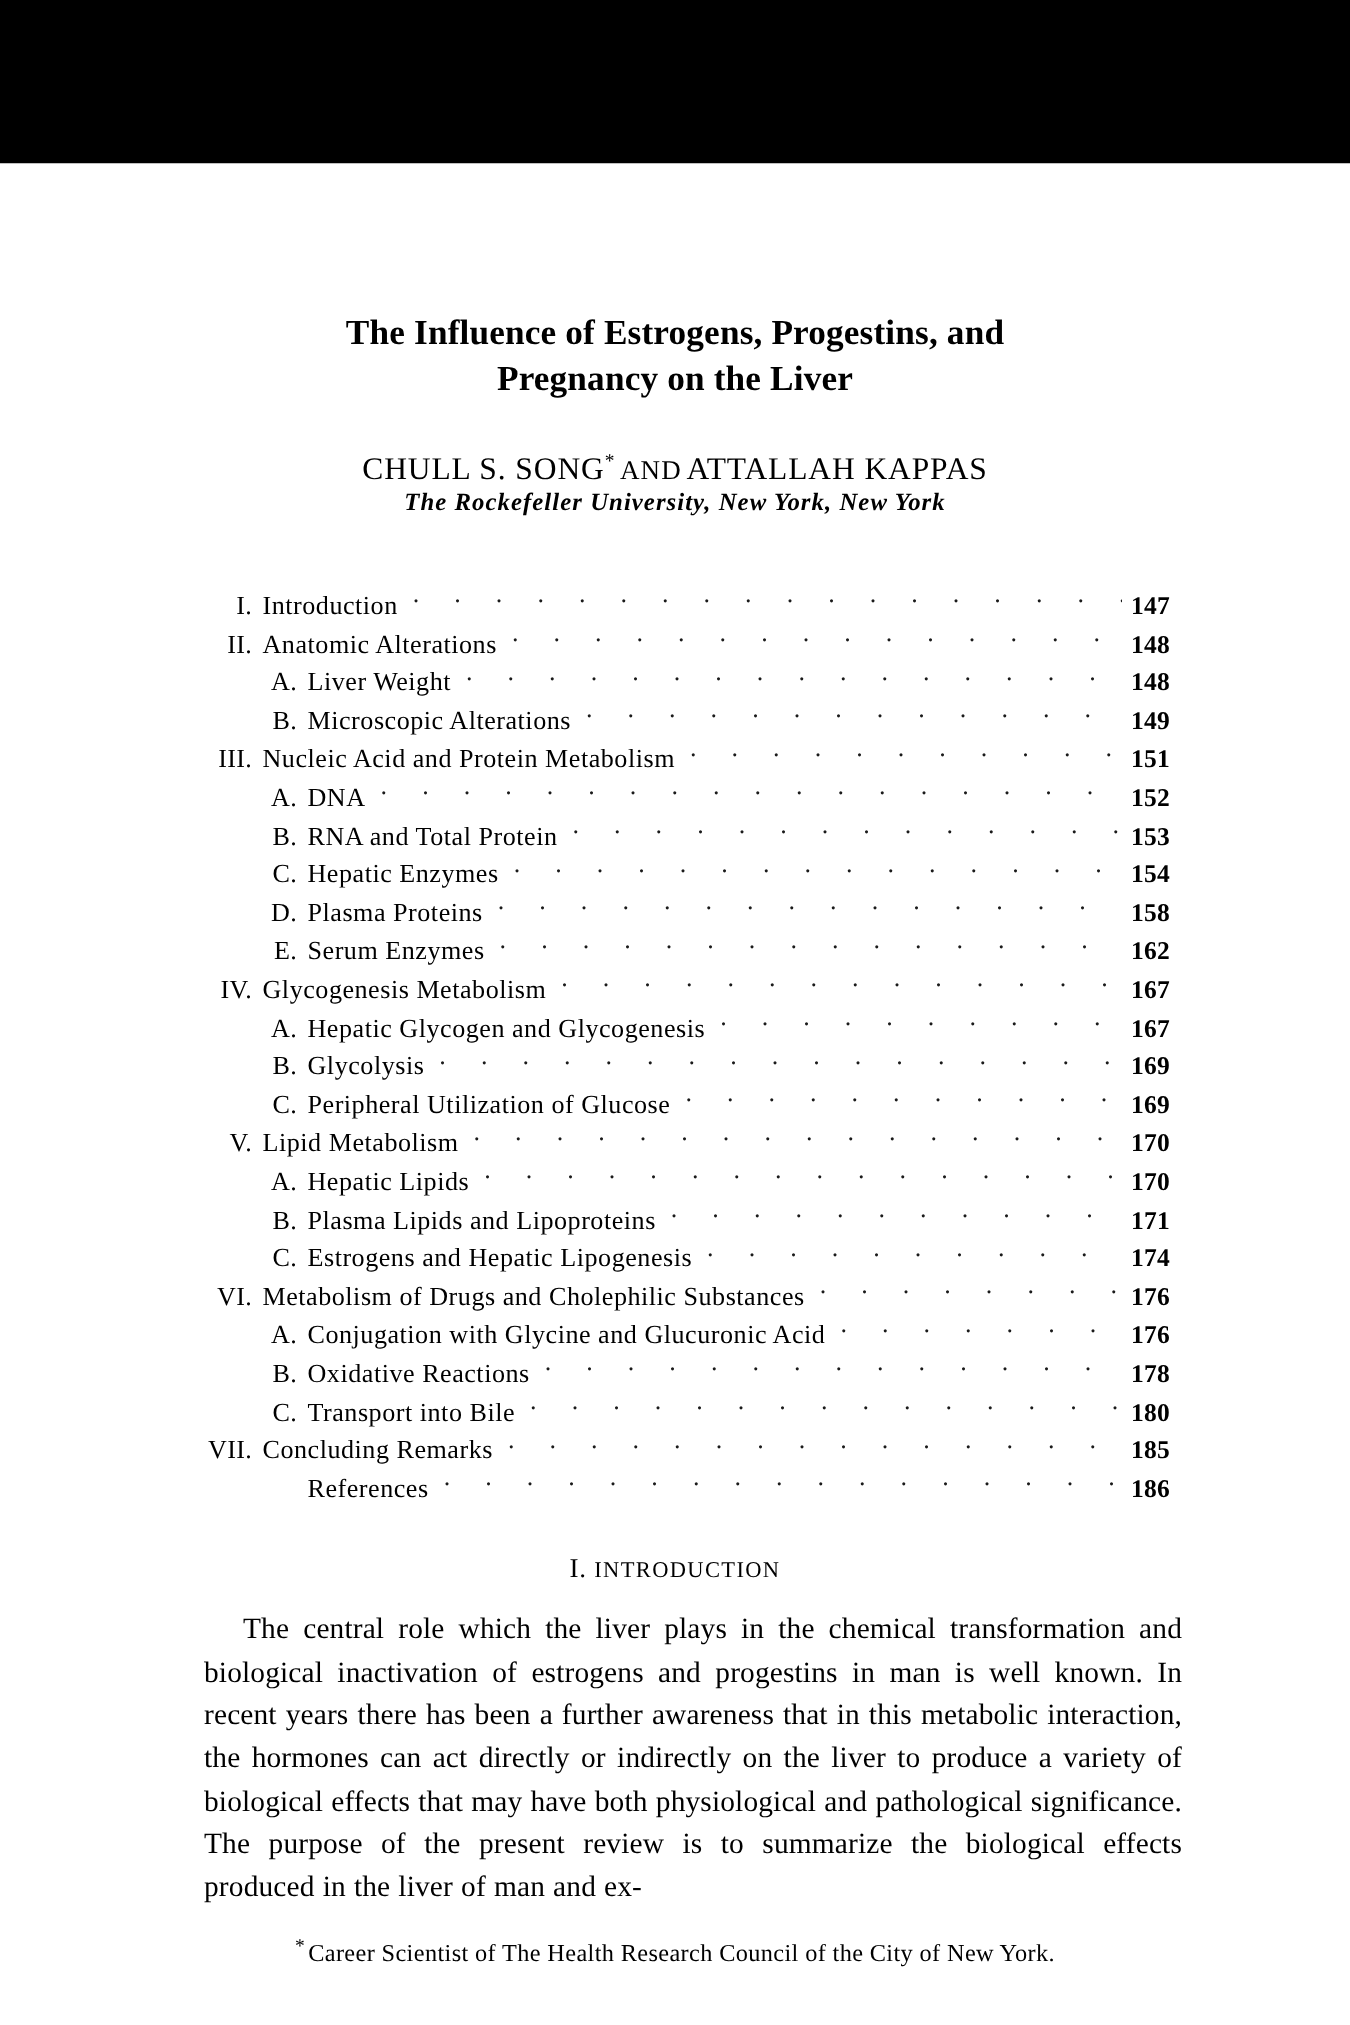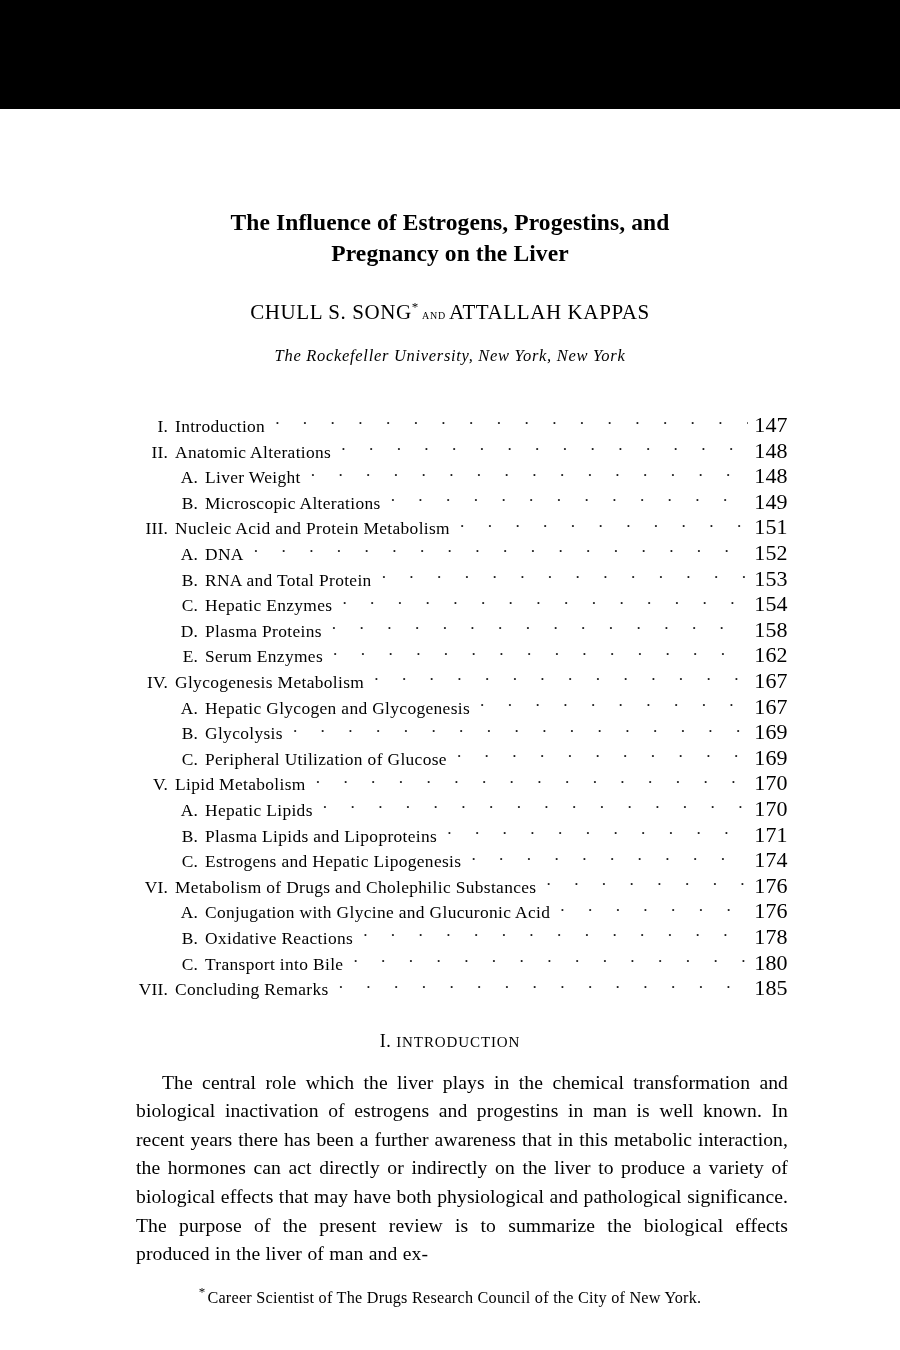--- a/index.html
+++ b/index.html
@@ -50,35 +50,34 @@
   .title .line2 { display: block; }
 
   .authors {
     margin-top: 31px;
     text-align: center;
     font-size: 21px;
     letter-spacing: 0.6px;
     white-space: nowrap;
   }
   .authors .conj {
-    font-size: 10px;
+    font-size: 18px;
     letter-spacing: 0.8px;
     padding: 0 3px;
   }
   .authors sup {
     font-size: 13px;
     vertical-align: super;
     line-height: 0;
   }
 
   .affiliation {
-    margin-top: 21px;
     text-align: center;
     font-size: 16.5px;
-    font-weight: normal;
+    font-weight: bold;
     font-style: italic;
     letter-spacing: 0.7px;
   }
 
   
   .toc {
     margin-top: 46px;
     width: 676px;
   }
   .toc-row {
@@ -119,23 +118,23 @@
     position: absolute;
     left: 0;
     bottom: 0;
     white-space: nowrap;
     letter-spacing: 9.5px;
     font-size: 17.4px;
     color: #1a1a1a;
   }
   .toc-page {
     flex: 0 0 34px;
-    text-align: center;
-    font-weight: normal;
-    font-size: 22px;
+    text-align: left;
+    font-weight: bold;
+    font-size: 17px;
     letter-spacing: 0.2px;
   }
 
   
   .section-heading {
     margin-top: 30px;
     text-align: center;
     font-size: 18px;
     letter-spacing: 0.5px;
   }
@@ -321,27 +320,33 @@
         <span class="toc-label">Transport into Bile</span>
         <span class="leader"></span>
         <span class="toc-page">180</span>
       </div>
       <div class="toc-row">
         <span class="toc-num">VII.</span>
         <span class="toc-label">Concluding Remarks</span>
         <span class="leader"></span>
         <span class="toc-page">185</span>
       </div>
+      <div class="toc-row plain">
+        <span class="toc-num"></span>
+        <span class="toc-label">References</span>
+        <span class="leader"></span>
+        <span class="toc-page">186</span>
+      </div>
     </div>
 
     <div class="section-heading">
       <span>I.</span>
       <span class="sc">INTRODUCTION</span>
     </div>
 
     <p class="body-par">The central role which the liver plays in the chemical transformation and biological inactivation of estrogens and progestins in man is well known. In recent years there has been a further awareness that in this metabolic interaction, the hormones can act directly or indirectly on the liver to produce a variety of biological effects that may have both physiological and pathological significance. The purpose of the present review is to summarize the biological effects produced in the liver of man and ex-</p>
 
     <div class="footnote">
-      <sup>*</sup><span>Career Scientist of The Drugs Research Council of the City of New York.</span>
+      <sup>*</sup><span>Career Scientist of The Health Research Council of the City of New York.</span>
     </div>
 
   </div>
 </div>
 
 </body></html>

